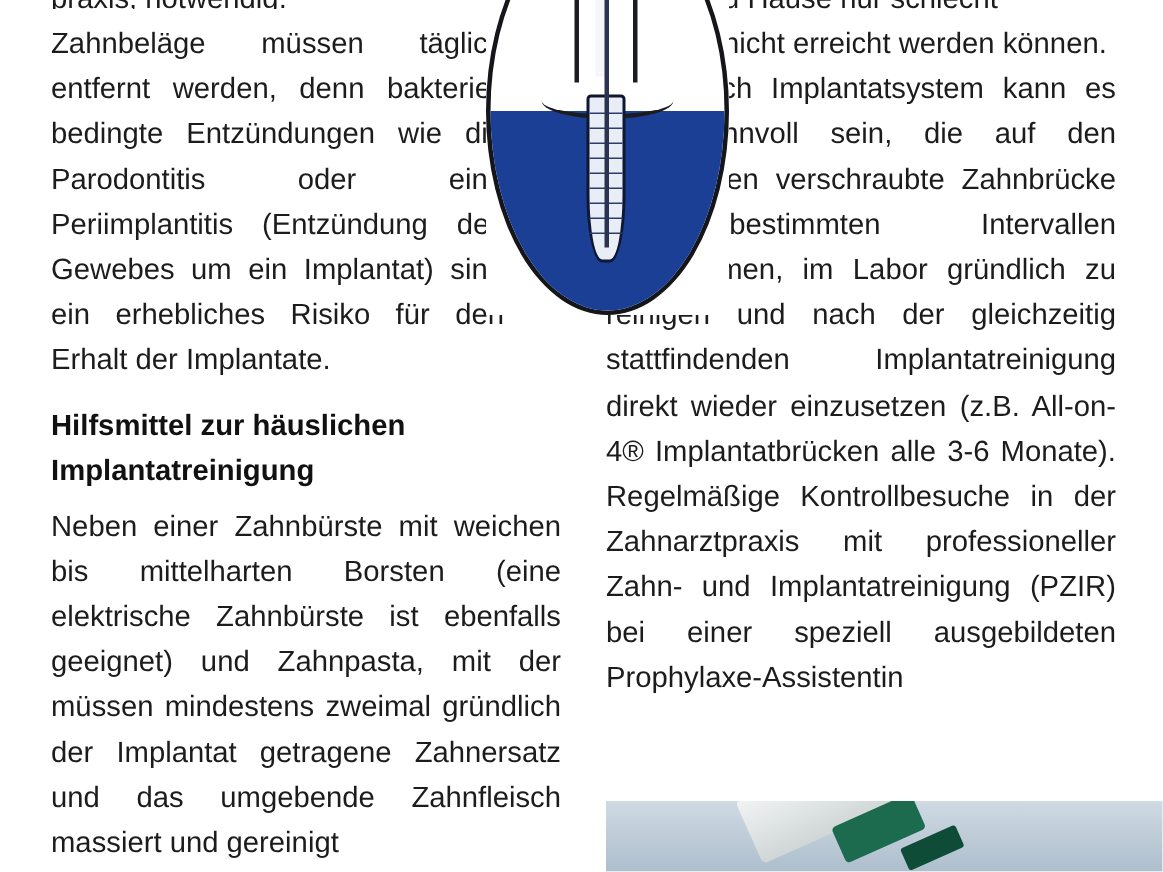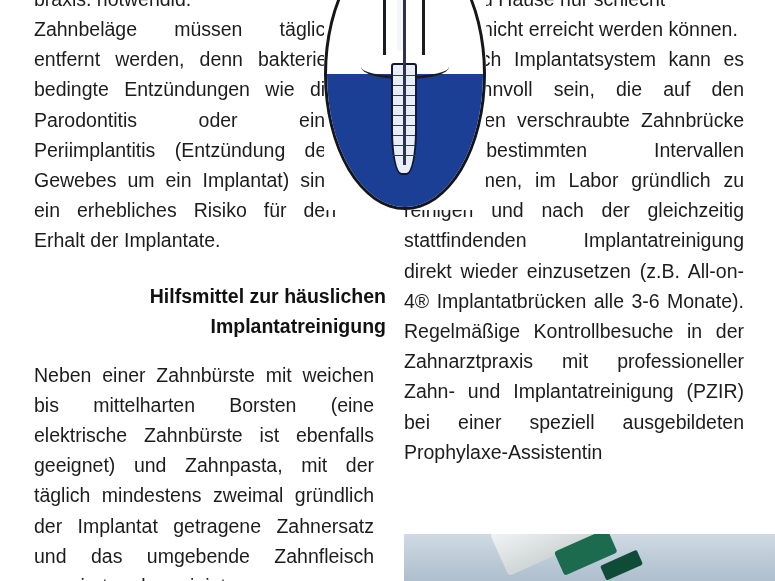--- a/index.html
+++ b/index.html
@@ -42,26 +42,26 @@
     hyphens: none;
     color: #1c1c1c;
   }
   .para.first {
     text-indent: 0;
   }
   .para.indent {
     text-indent: 22px;
   }
   .subhead {
-    margin: 12px;
+    margin: 0;
     font-size: 19.5px;
     line-height: 30px;
     font-weight: bold;
     color: #111111;
-    text-align: right;
+    text-align: left;
   }
   .spacer-sm { height: 13px; }
   .spacer-xs { height: 7px; }
 
   
   .wrap-narrow {
     width: 302px;
   }
   .full-width {
     width: 340px;
@@ -232,21 +232,21 @@
 
   <div class="cut-top">praxis, notwendig.</div>
   <div class="cut-top-right">len, die zu Hause nur schlecht</div>
 
   <div class="col col-left">
     <div style="height:14px"></div>
     <p class="para first wrap-narrow">Zahnbeläge müssen täglich entfernt werden, denn bakteriell bedingte Entzündungen wie die Parodontitis oder eine Periimplantitis (Entzündung des Gewebes um ein Implantat) sind ein erhebliches Risiko für den Erhalt der Implantate.</p>
     <div class="spacer-sm"></div>
     <h3 class="subhead full-width">Hilfsmittel zur häuslichen Implantatreinigung</h3>
     <div class="spacer-xs"></div>
-    <p class="para full-width">Neben einer Zahnbürste mit weichen bis mittelharten Borsten (eine elektrische Zahnbürste ist ebenfalls geeignet) und Zahnpasta, mit der täglich mindestens zweimal gründlich der Implantat getragene Zahnersatz und das umgebende Zahnfleisch massiert und gereinigt</p>
+    <p class="para full-width">Neben einer Zahnbürste mit weichen bis mittelharten Borsten (eine elektrische Zahnbürste ist ebenfalls geeignet) und Zahnpasta, mit der müssen mindestens zweimal gründlich der Implantat getragene Zahnersatz und das umgebende Zahnfleisch massiert und gereinigt</p>
   </div>
 
   <div class="col col-right">
     <div style="height:14px"></div>
     <p class="para first full-width">oder gar nicht erreicht werden können.</p>
     <p class="para indent full-width">Je nach Implantatsystem kann es auch sinnvoll sein, die auf den Implantaten verschraubte Zahnbrücke in bestimmten Intervallen abzunehmen, im Labor gründlich zu reinigen und nach der gleichzeitig stattfindenden Implantatreinigung direkt wieder einzusetzen (z.B. All-on-4® Implantatbrücken alle 3-6 Monate). Regelmäßige Kontrollbesuche in der Zahnarztpraxis mit professioneller Zahn- und Implantatreinigung (PZIR) bei einer speziell ausgebildeten Prophylaxe-Assistentin</p>
   </div>
 
   <div class="illustration">
     <div class="tooth-oval">

